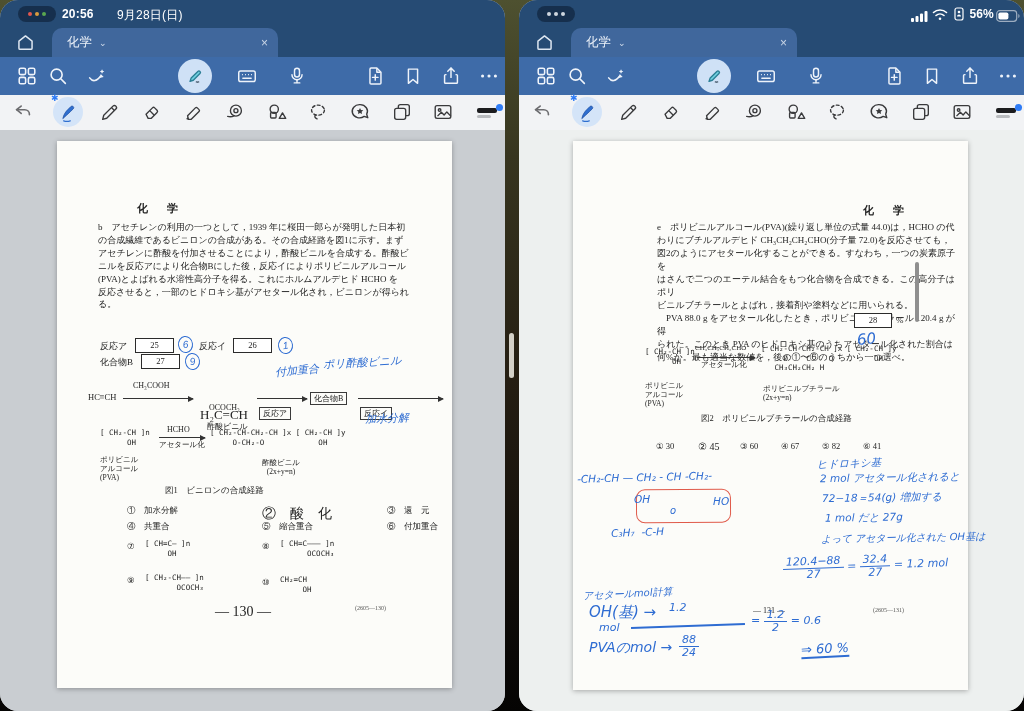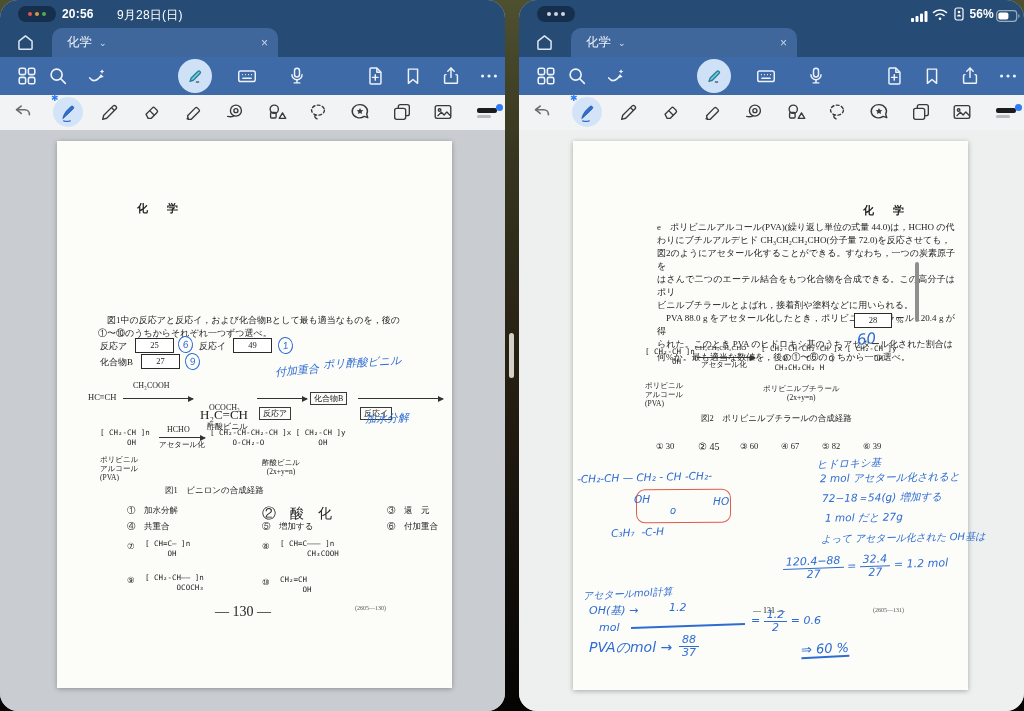--- a/index.html
+++ b/index.html
@@ -178,27 +178,32 @@
     <span class="strokeind" style="left:477px;top:9px">
       <span class="b1"></span>
       <span class="b2"></span>
       <span class="dot"></span>
     </span>
   </div>
 
   <div class="canvas" style="background:#c9cdd1">
     <div class="page" style="left:57px;top:11px;width:395px;height:547px">
       <div class="doc" style="left:80px;top:60px;font-size:11px;font-weight:bold;letter-spacing:4px">化　学</div>
-      <div class="doc para" style="left:41px;top:173px;width:350px;font-size:9px;line-height:12.9px">　図1中の反応アと反応イ，および化合物Bとして最も適当なものを，後の
-①〜⑩のうちからそれぞれ一つずつ選べ。</div>
+      <div class="doc para" style="left:41px;top:80px;width:350px;font-size:9px;line-height:12.9px">b　アセチレンの利用の一つとして，1939 年に桜田一郎らが発明した日本初
+の合成繊維であるビニロンの合成がある。その合成経路を図1に示す。まず
+アセチレンに酢酸を付加させることにより，酢酸ビニルを合成する。酢酸ビ
+ニルを反応アにより化合物Bにした後，反応イによりポリビニルアルコール
+(PVA)とよばれる水溶性高分子を得る。これにホルムアルデヒド HCHO を
+反応させると，一部のヒドロキシ基がアセタール化され，ビニロンが得られ
+る。</div>
 
       <div class="doc" style="left:43px;top:199px;font-size:9px">反応ア</div>
       <div class="sbox" style="left:78px;top:197px;width:37px;height:13px">25</div>
       <div class="doc" style="left:142px;top:199px;font-size:9px">反応イ</div>
-      <div class="sbox" style="left:176px;top:197px;width:37px;height:13px">49</div>
+      <div class="sbox" style="left:176px;top:197px;width:37px;height:13px">26</div>
       <div class="doc" style="left:43px;top:215px;font-size:9px">化合物B</div>
       <div class="sbox" style="left:84px;top:213px;width:37px;height:13px">27</div>
 
       <span class="hw-circ" style="left:121px;top:195px">6</span>
       <span class="hw-circ" style="left:221px;top:196px">1</span>
       <span class="hw-circ" style="left:128px;top:212px">9</span>
 
       <div class="doc" style="left:31px;top:251px;font-size:8.5px">HC≡CH</div>
       <div class="arr" style="left:66px;top:257px;width:70px"></div>
       <div class="doc" style="left:76px;top:240px;font-size:8px">CH₃COOH</div>
@@ -226,29 +231,29 @@
 アルコール
 (PVA)</div>
       <div class="doc para" style="left:205px;top:317px;font-size:7.5px;line-height:9px;text-align:center">酢酸ビニル
 (2x+y=n)</div>
       <div class="doc" style="left:108px;top:344px;font-size:8.5px">図1　ビニロンの合成経路</div>
 
       <div class="doc" style="left:70px;top:364px;font-size:8.5px"><span>①</span>　<span>加水分解</span></div>
       <div class="doc" style="left:205px;top:364px;font-size:14px"><span>②</span>　<span>酸　化</span></div>
       <div class="doc" style="left:330px;top:364px;font-size:8.5px"><span>③</span>　<span>還　元</span></div>
       <div class="doc" style="left:70px;top:380px;font-size:8.5px"><span>④</span>　<span>共重合</span></div>
-      <div class="doc" style="left:205px;top:380px;font-size:8.5px"><span>⑤</span>　<span>増加する</span></div>
+      <div class="doc" style="left:205px;top:380px;font-size:8.5px"><span>⑤</span>　<span>縮合重合</span></div>
       <div class="doc" style="left:330px;top:380px;font-size:8.5px"><span>⑥</span>　<span>付加重合</span></div>
 
       <div class="doc" style="left:70px;top:400px;font-size:8.5px">⑦</div>
       <div class="doc" style="left:88px;top:398px;font-size:7.5px;line-height:10px;font-family:'DejaVu Sans Mono',monospace">[ CH=C— ]n
      OH</div>
       <div class="doc" style="left:205px;top:400px;font-size:8.5px">⑧</div>
       <div class="doc" style="left:223px;top:398px;font-size:7.5px;line-height:10px;font-family:'DejaVu Sans Mono',monospace">[ CH=C——— ]n
-      CH₃COOH</div>
+      OCOCH₃</div>
       <div class="doc" style="left:70px;top:434px;font-size:8.5px">⑨</div>
       <div class="doc" style="left:88px;top:432px;font-size:7.5px;line-height:10px;font-family:'DejaVu Sans Mono',monospace">[ CH₂-CH—— ]n
        OCOCH₃</div>
       <div class="doc" style="left:205px;top:436px;font-size:8.5px">⑩</div>
       <div class="doc" style="left:223px;top:434px;font-size:7.5px;line-height:10px;font-family:'DejaVu Sans Mono',monospace">CH₂=CH
      OH</div>
 
       <div class="doc" style="left:158px;top:463px;font-size:14px">— 130 —</div>
       <div class="doc" style="left:298px;top:464px;font-size:6px;color:#555">(2605—130)</div>
     </div>
@@ -435,56 +440,56 @@
       OH</div>
       <div class="arr" style="left:124px;top:216px;width:58px"></div>
       <div class="doc" style="left:122px;top:203px;font-size:7px">CH₃CH₂CH₂CHO</div>
       <div class="doc" style="left:128px;top:219px;font-size:7.5px">アセタール化</div>
       <div class="doc" style="left:188px;top:203px;font-size:7.5px;line-height:9.5px;font-family:'DejaVu Sans Mono',monospace">[ CH₂-CH-CH₂-CH ]x [ CH₂-CH ]y
      O    C    O         OH
    CH₃CH₂CH₂ H</div>
       <div class="doc para" style="left:72px;top:240px;font-size:7.5px;line-height:9px">ポリビニル
 アルコール
 (PVA)</div>
-      <div class="doc para" style="left:190px;top:243px;font-size:7.5px;line-height:9px;text-align:center">ポリビニルブチラール
+      <div class="doc para" style="left:190px;top:243px;font-size:7.5px;line-height:9px;text-align:left">ポリビニルブチラール
 (2x+y=n)</div>
       <div class="doc" style="left:128px;top:272px;font-size:8.5px">図2　ポリビニルブチラールの合成経路</div>
 
       <div class="doc" style="left:83px;top:300px;font-size:8.5px"><span>①</span> <span>30</span></div>
       <div class="doc" style="left:125px;top:300px;font-size:10px"><span>②</span> <span>45</span></div>
       <div class="doc" style="left:167px;top:300px;font-size:8.5px"><span>③</span> <span>60</span></div>
       <div class="doc" style="left:208px;top:300px;font-size:8.5px"><span>④</span> <span>67</span></div>
       <div class="doc" style="left:249px;top:300px;font-size:8.5px"><span>⑤</span> <span>82</span></div>
-      <div class="doc" style="left:290px;top:300px;font-size:8.5px"><span>⑥</span> <span>39</span></div>
+      <div class="doc" style="left:290px;top:300px;font-size:8.5px"><span>⑥</span> <span>41</span></div>
 
       <div class="doc" style="left:180px;top:465px;font-size:8px">— 131 —</div>
       <div class="doc" style="left:300px;top:466px;font-size:6px;color:#555">(2605—131)</div>
 
       <span class="hw" style="left:4px;top:330px;font-size:10.5px;transform:rotate(-1.5deg)">-CH₂-CH — CH₂ - CH -CH₂-</span>
       <div class="redbox" style="left:63px;top:348px;width:93px;height:32px"></div>
       <span class="hw" style="left:61px;top:352px;font-size:10.5px">OH</span>
       <span class="hw" style="left:97px;top:364px;font-size:10px">o</span>
       <span class="hw" style="left:140px;top:354px;font-size:10.5px">HO</span>
       <span class="hw" style="left:38px;top:385px;font-size:10.5px;transform:rotate(-2deg)">C₃H₇  -C-H</span>
 
       <span class="hw" style="left:244px;top:316px;font-size:10.5px;transform:rotate(-2deg)">ヒドロキシ基</span>
       <span class="hw" style="left:247px;top:330px;font-size:10.5px;transform:rotate(-1deg)">2 mol アセタール化されると</span>
       <span class="hw" style="left:249px;top:350px;font-size:10.5px;transform:rotate(-1deg)">72−18＝54(g) 増加する</span>
       <span class="hw" style="left:252px;top:370px;font-size:10.5px;transform:rotate(-1deg)">1 mol だと 27g</span>
       <span class="hw" style="left:248px;top:390px;font-size:10px;transform:rotate(-1deg)">よって アセタール化された OH基は</span>
 
       <span class="hw" style="left:210px;top:413px;font-size:11px;transform:rotate(-2deg)"><span class="frac"><span class="n">120.4−88</span><span class="d">27</span></span> <span>=</span> <span class="frac"><span class="n">32.4</span><span class="d">27</span></span> <span>= 1.2 mol</span></span>
 
       <span class="hw" style="left:10px;top:446px;font-size:10px;transform:rotate(-3deg)">アセタールmol計算</span>
-      <span class="hw" style="left:16px;top:462px;font-size:11px">OH(基) →</span>
+      <span class="hw" style="left:16px;top:462px;font-size:15px">OH(基) →</span>
       <span class="hw" style="left:96px;top:460px;font-size:11px">1.2</span>
       <span class="hw" style="left:26px;top:480px;font-size:11px">mol</span>
       <div class="abs" style="left:58px;top:484px;width:114px;border-bottom:2px solid #2e6cd2;transform:rotate(-2deg)"></div>
       <span class="hw" style="left:16px;top:498px;font-size:14px">PVAのmol →</span>
-      <span class="hw" style="left:106px;top:493px;font-size:11px"><span class="frac"><span class="n">88</span><span class="d">37</span></span></span>
+      <span class="hw" style="left:106px;top:493px;font-size:11px"><span class="frac"><span class="n">88</span><span class="d">24</span></span></span>
       <span class="hw" style="left:178px;top:468px;font-size:11px"><span>=</span> <span class="frac"><span class="n">1.2</span><span class="d">2</span></span> <span>= 0.6</span></span>
       <span class="hw" style="left:228px;top:500px;font-size:13px;border-bottom:2px solid #2e6cd2;transform:rotate(-3deg)">⇒ 60 %</span>
     </div>
     <div class="scrollind" style="left:396px;top:132px;height:60px"></div>
   </div>
 </div>
 
 <div class="divider"></div>
 
 </body></html>

